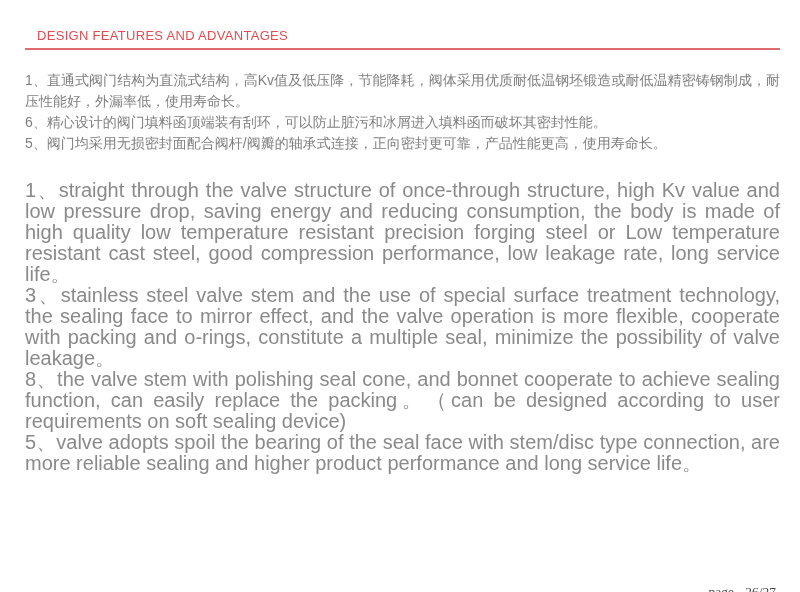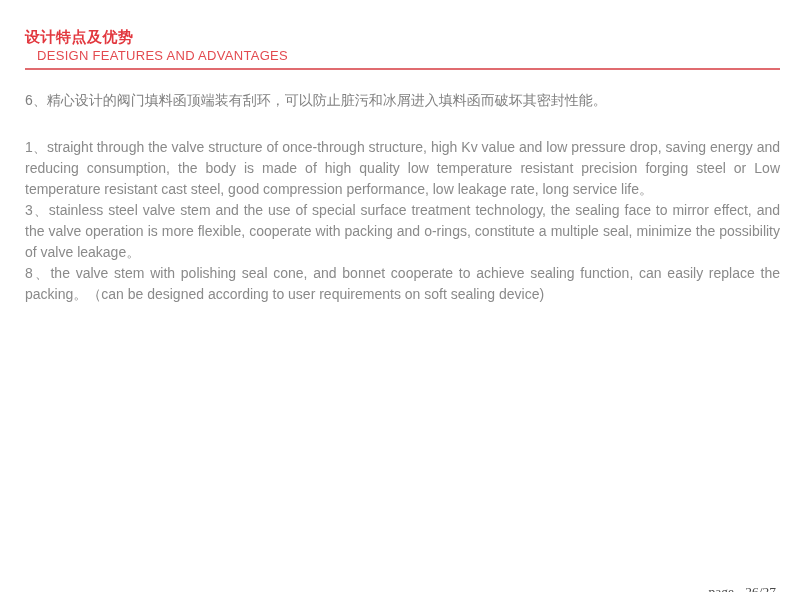--- a/index.html
+++ b/index.html
@@ -41,50 +41,52 @@
   .zh-block {
     margin: 20px 20px 0 25px;
     color: #7f7f7f;
     font-size: 14px;
     line-height: 21px;
     text-align: justify;
   }
   .en-block {
     margin: 26px 20px 0 25px;
     color: #8a8a8a;
-    font-size: 14px;
+    font-size: 20px;
     line-height: 21px;
     text-align: justify;
   }
   .zh-block p, .en-block p { margin: 0; }
   .page-footer {
     position: absolute;
     right: 24px;
     bottom: 20px;
     font-family: "Liberation Serif", "DejaVu Serif", serif;
     font-size: 13.5px;
     color: #474747;
   }
 </style>
 </head>
 <body>
 
 <div class="page">
 
   <div class="header">
-    <div class="title-zh">设计特点及优势</div>
     <div class="title-en">DESIGN FEATURES AND ADVANTAGES</div>
     <div class="divider"></div>
   </div>
 
   <div class="zh-block">
+    <p>1、直通式阀门结构为直流式结构，高Kv值及低压降，节能降耗，阀体采用优质耐低温钢坯锻造或耐低温精密铸钢制成，耐压性能好，外漏率低，使用寿命长。</p>
     <p>6、精心设计的阀门填料函顶端装有刮环，可以防止脏污和冰屑进入填料函而破坏其密封性能。</p>
+    <p>5、阀门均采用无损密封面配合阀杆/阀瓣的轴承式连接，正向密封更可靠，产品性能更高，使用寿命长。</p>
   </div>
 
   <div class="en-block">
     <p>1、straight through the valve structure of once-through structure, high Kv value and low pressure drop, saving energy and reducing consumption, the body is made of high quality low temperature resistant precision forging steel or Low temperature resistant cast steel, good compression performance, low leakage rate, long service life。</p>
     <p>3、stainless steel valve stem and the use of special surface treatment technology, the sealing face to mirror effect, and the valve operation is more flexible, cooperate with packing and o-rings, constitute a multiple seal, minimize the possibility of valve leakage。</p>
     <p>8、the valve stem with polishing seal cone, and bonnet cooperate to achieve sealing function, can easily replace the packing。（can be designed according to user requirements on soft sealing device)</p>
+    <p>5、valve adopts spoil the bearing of the seal face with stem/disc type connection, are more reliable sealing and higher product performance and long service life。</p>
   </div>
 
   <div class="page-footer">page - 26/27</div>
 
 </div>
 
 </body></html>

